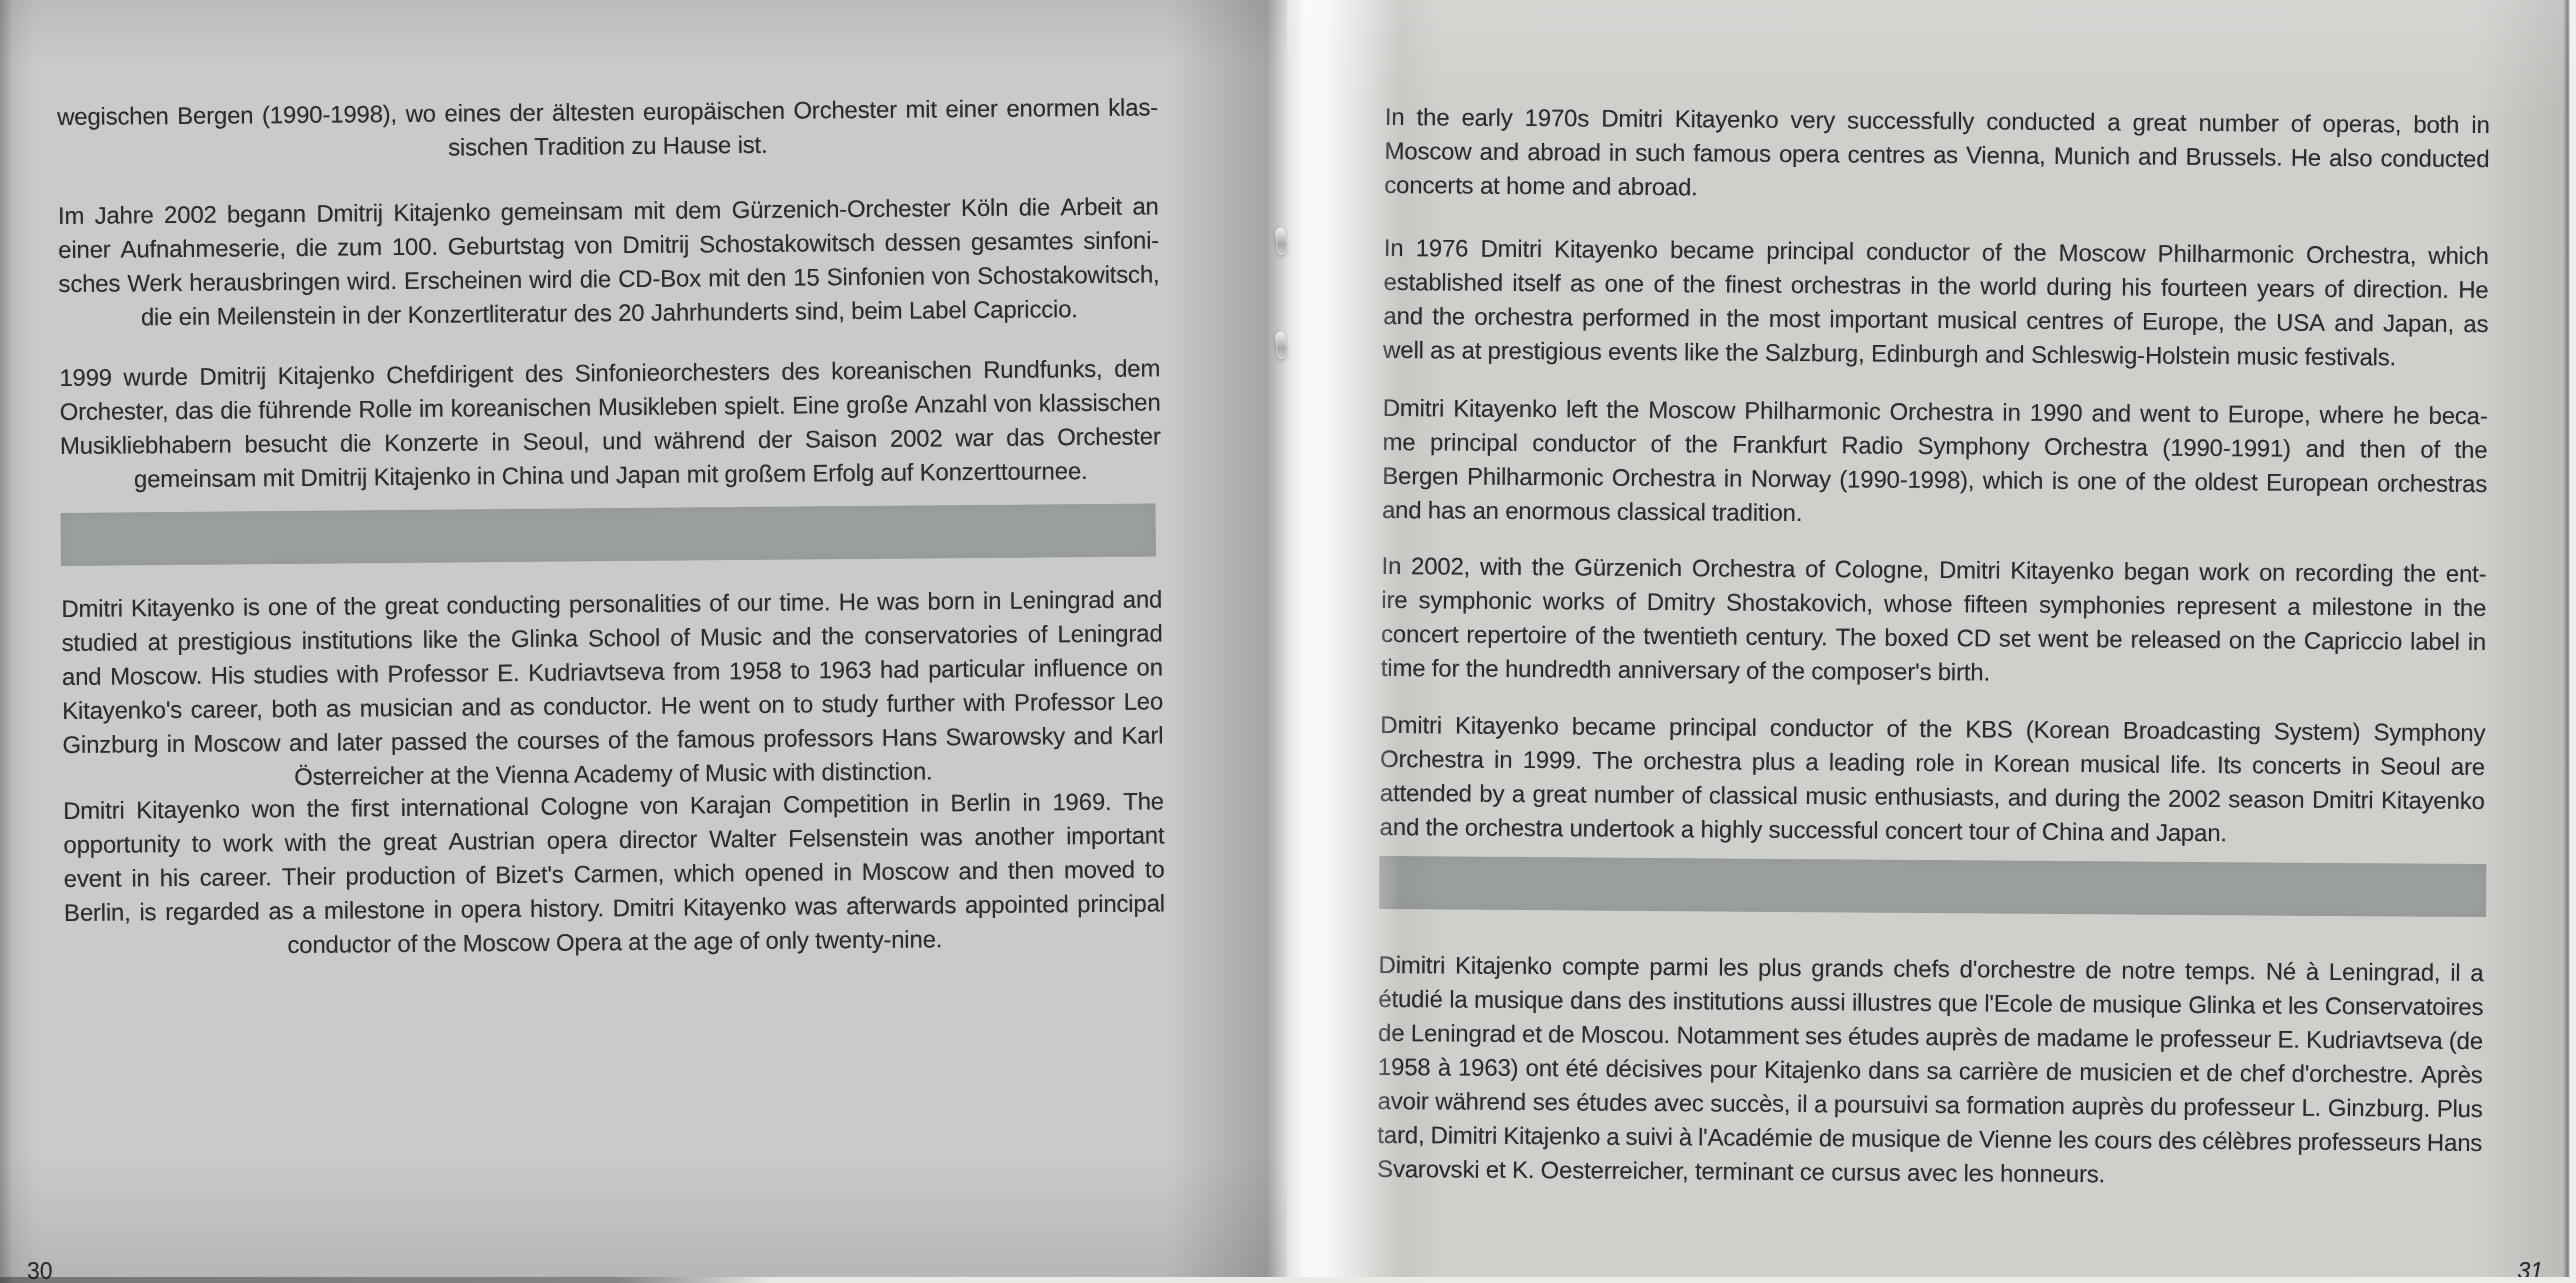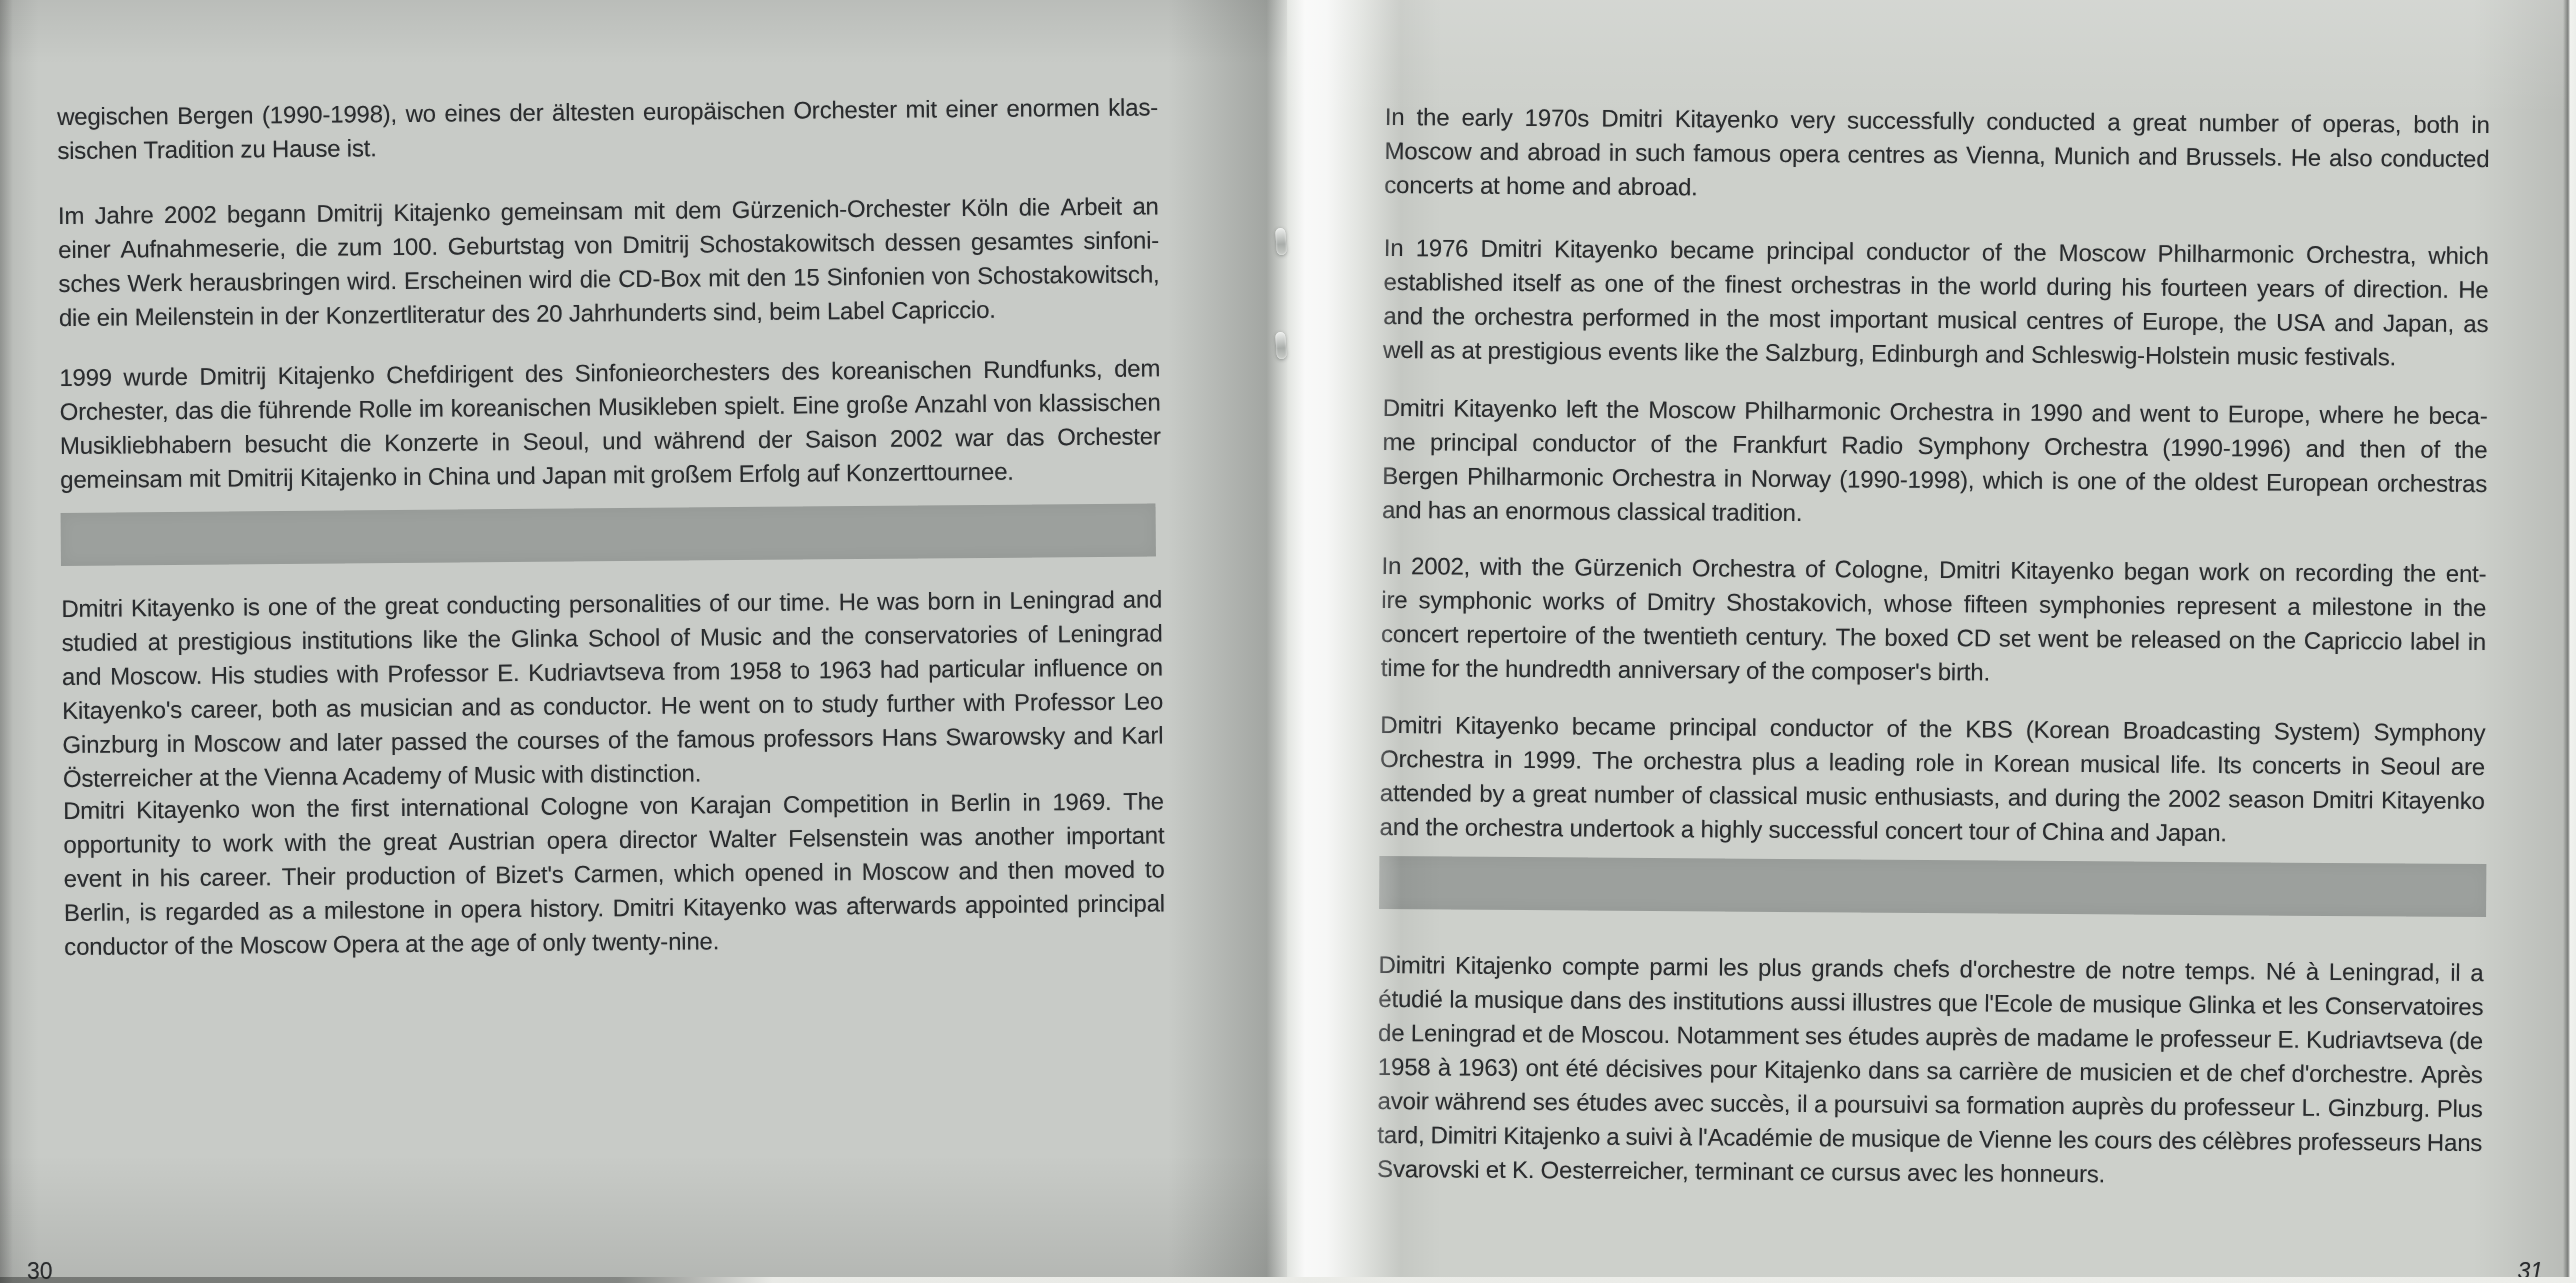--- a/index.html
+++ b/index.html
@@ -14,20 +14,21 @@
   .spread{position:relative;width:2576px;height:1283px;overflow:hidden;}
 
   
   .page{position:absolute;top:0;height:1283px;}
   .page.left{
     left:0;width:1287px;
     background:
       linear-gradient(90deg,rgba(0,0,0,0.10),rgba(0,0,0,0) 3%),
       linear-gradient(180deg,rgba(0,0,0,0.07),rgba(0,0,0,0) 5%,rgba(0,0,0,0) 90%,rgba(0,0,0,0.10)),
       var(--page-bg-left);
+    text-align: center;
   }
   .page.right{
     left:1287px;width:1289px;
     background:
       linear-gradient(180deg,rgba(255,255,255,0.14),rgba(0,0,0,0) 9%),
       linear-gradient(90deg,rgba(0,0,0,0) 92%,rgba(0,0,0,0.10) 99.5%),
       var(--page-bg-right);
   }
 
   
@@ -499,21 +500,21 @@
           <div class="line just">
             <span>me</span>
             <span>principal</span>
             <span>conductor</span>
             <span>of</span>
             <span>the</span>
             <span>Frankfurt</span>
             <span>Radio</span>
             <span>Symphony</span>
             <span>Orchestra</span>
-            <span>(1990-1996)</span>
+            <span>(1990-1991)</span>
             <span>and</span>
             <span>then</span>
             <span>of</span>
             <span>the</span>
           </div>
           <div class="line just">
             <span>Bergen</span>
             <span>Philharmonic</span>
             <span>Orchestra</span>
             <span>in</span>

